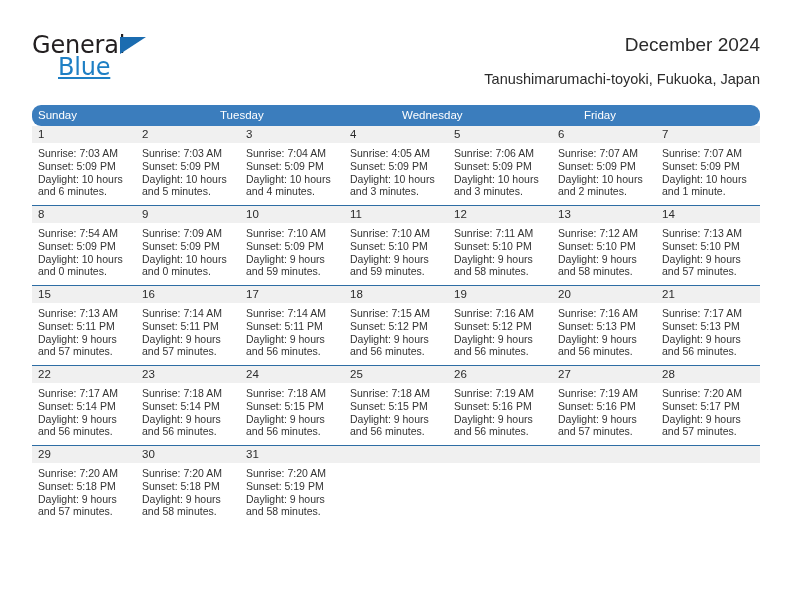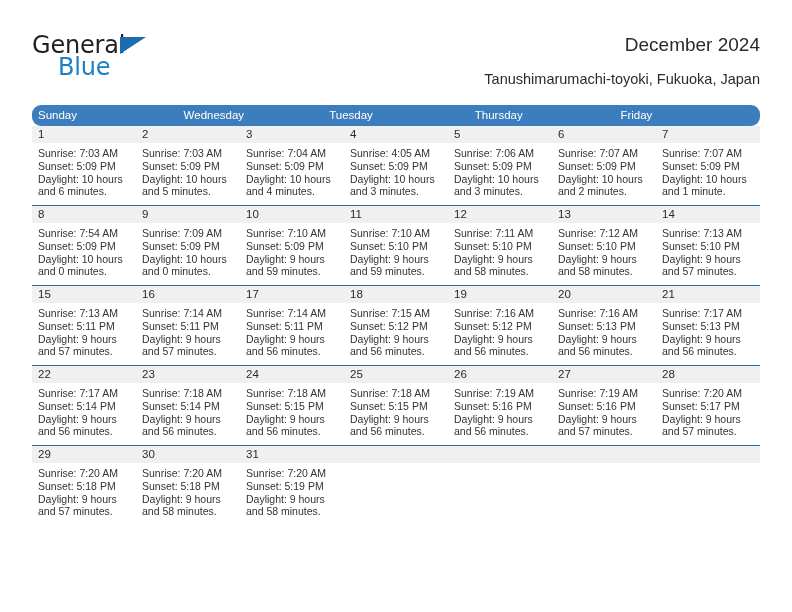--- a/index.html
+++ b/index.html
@@ -45,20 +45,21 @@
   }
   .logo-blue {
     font-size: 24px;
     color: #1e7fc4;
     letter-spacing: -0.2px;
     line-height: 24px;
     margin-left: 26px;
     display: block;
     margin-top: -3px;
     font-family: "DejaVu Sans", sans-serif;
+    text-decoration: underline;
   }
   .logo-row {
     position: relative;
     display: block;
     height: 26px;
   }
   .logo-tri {
     position: absolute;
     left: 88px;
     top: 5px;
@@ -172,23 +173,22 @@
       <div class="cal-title">December 2024</div>
       <div class="cal-subtitle">Tanushimarumachi-toyoki, Fukuoka, Japan</div>
     </div>
 
   </div>
 
   <div class="calendar">
 
     <div class="weekday-row">
       <div class="weekday">Sunday</div>
+      <div class="weekday">Tuesday</div>
       <div class="weekday">Wednesday</div>
-      <div class="weekday">Tuesday</div>
-      <div class="weekday">Thursday</div>
       <div class="weekday">Friday</div>
     </div>
 
     <div id="weeks-container">
         <div class="week">
           <div class="week-days">
             <div class="day">
               <div class="day-num">1</div>
               <div class="day-info">
                 <div>Sunrise: 7:03 AM</div>

